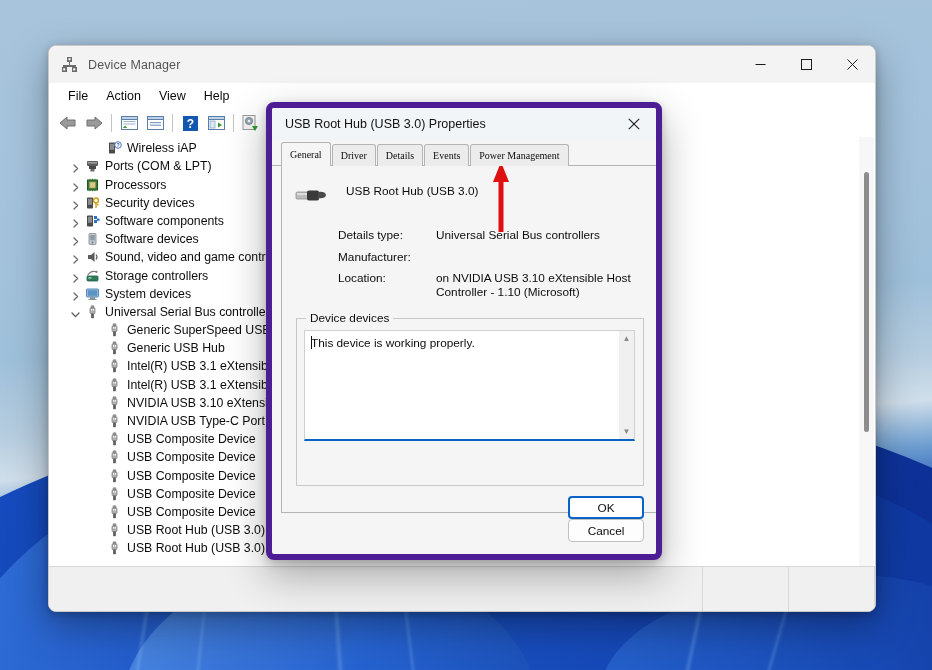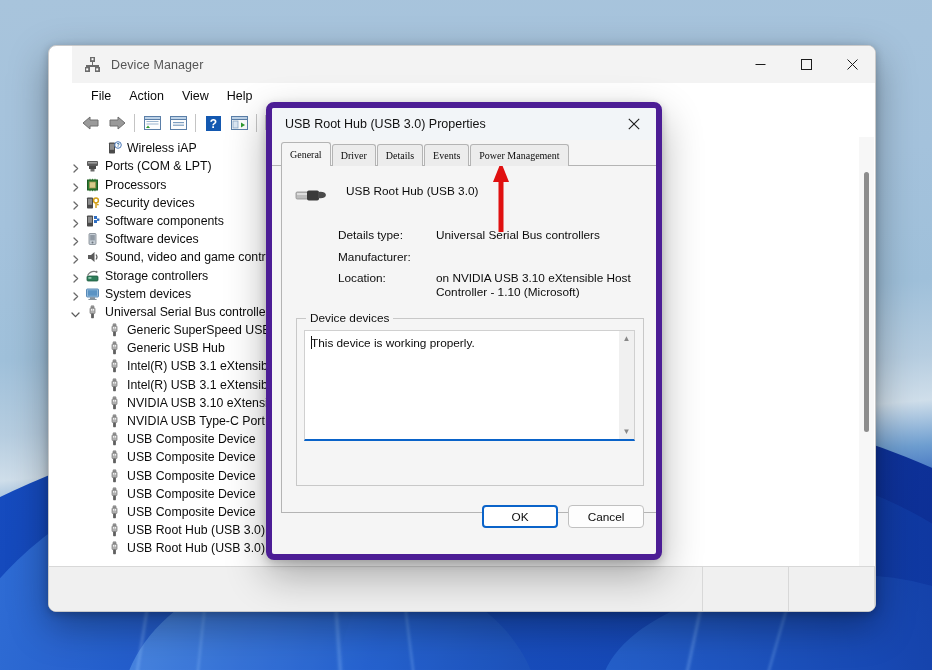--- a/index.html
+++ b/index.html
@@ -67,21 +67,20 @@
   #dm-window {
     position: absolute;
     left: 48px; top: 45px;
     width: 828px; height: 567px;
     background: #ffffff;
     border-radius: 8px;
     box-shadow: 0 14px 38px rgba(0,0,0,.34), 0 2px 8px rgba(0,0,0,.22);
     overflow: hidden;
     border: 1px solid #c9c9c9;
     box-sizing: border-box;
-    padding-left: 23px;
   }
   #dm-titlebar {
     height: 37px;
     background: #f3f3f3;
     display: flex;
     align-items: center;
     position: relative;
   }
   #dm-appicon {
     margin-left: 12px;
@@ -343,22 +342,23 @@
     display: flex;
     flex-direction: column;
     justify-content: space-between;
     align-items: center;
   }
   .sb-arrow { font-size: 8px; color: #888; padding: 3px 0; }
 
   
   #btnrow {
     position: absolute;
-    right: 12px; bottom: 26px;
-    display: flex;
+    right: 12px; bottom: 12px;
+    display: flex;
+    flex-direction: column;
   }
   .dbtn {
     width: 76px; height: 23px;
     font-size: 11.8px;
     color: #0c0c0c;
     background: #fdfdfd;
     border: 1px solid #c0c0c0;
     border-radius: 4px;
     display: flex;
     align-items: center;

